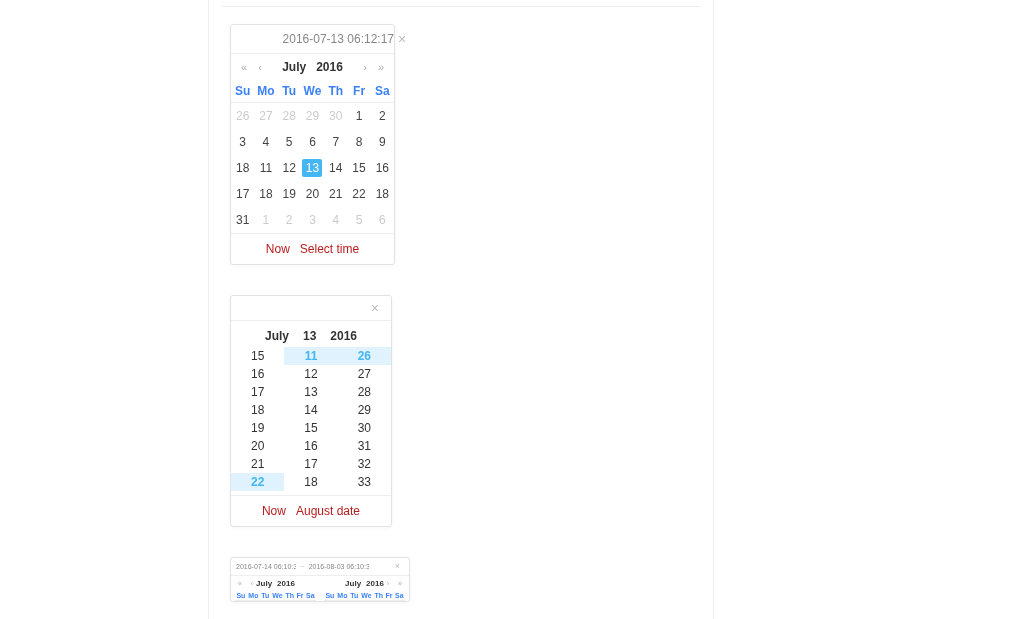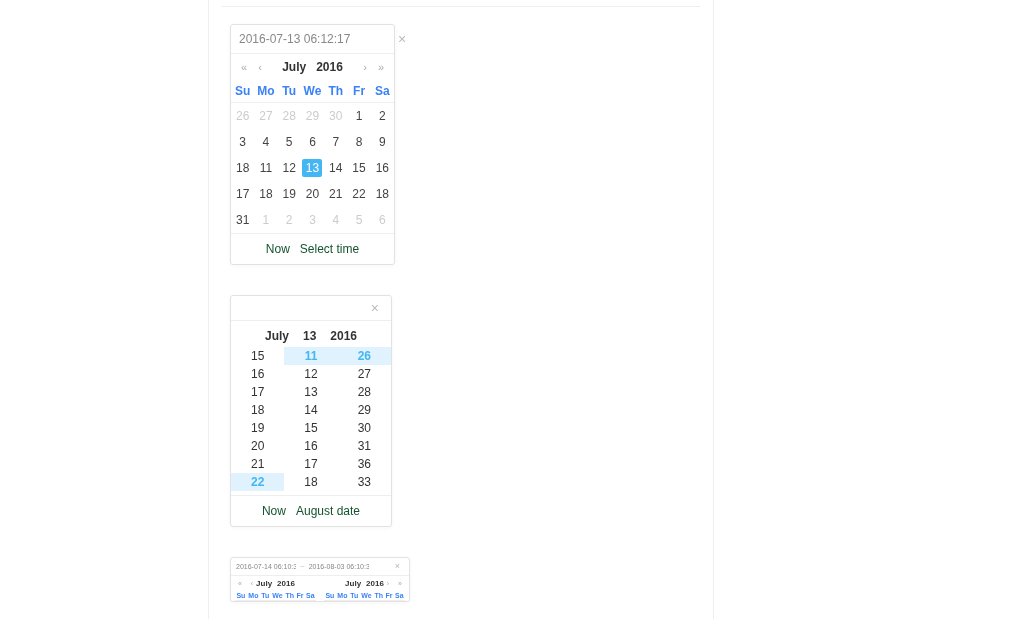--- a/index.html
+++ b/index.html
@@ -27,20 +27,21 @@
     border:1px solid #e2e2e2; border-radius:3px; background:#fff;
     box-shadow: 0 1px 4px rgba(0,0,0,0.04);
     margin-bottom: 30px;
   }
   .picker-input-row {
     display:flex; align-items:center; padding:5px 8px; border-bottom:1px solid #eee;
   }
   .picker-input {
     flex:1; border:none; outline:none; font-size:12px; color:#888; background:transparent;
     padding:2px 0;
+    text-align:right;
   }
   .clear-btn {
     color:#bbb; font-size:14px; cursor:pointer; padding:0 4px; line-height:1;
   }
   .nav-row {
     display:flex; align-items:center; justify-content:space-between;
     padding:6px 8px; font-size:12px;
   }
   .nav-arrows { display:flex; gap:6px; }
   .nav-arrow { color:#aaa; cursor:pointer; font-size:11px; width:10px; text-align:center; }
@@ -56,21 +57,21 @@
     text-align:center; padding:4px 0; font-size:12px; cursor:pointer;
   }
   table.cal td.muted { color:#ccc; }
   table.cal td .cell { display:inline-block; width:20px; height:18px; line-height:18px; border-radius:2px; }
   table.cal td.selected .cell { background:#44b6f3; color:#fff; }
 
   .footer {
     border-top:1px solid #eee; padding:8px 10px; display:flex; justify-content:center; gap:10px;
     font-size:12px;
   }
-  .footer .link { color:#14532d; cursor:pointer;text-align:right; }
+  .footer .link { color:#b91c1c; cursor:pointer;text-align:right; }
 
   
   .spinner-header {
     display:flex; justify-content:center; gap:14px; font-weight:bold; color:#333;
     padding:8px 0 4px;
   }
   .spinner-cols { display:flex; padding:0 0 4px;}
   .spinner-col {
     flex:1; max-height:144px; overflow:hidden;
   }
@@ -221,21 +222,21 @@
             </ul>
           </div>
         <div class="spinner-col">
             <ul id="sp-col-2">
               <li class="sel">26</li>
               <li>27</li>
               <li>28</li>
               <li>29</li>
               <li>30</li>
               <li>31</li>
-              <li>36</li>
+              <li>32</li>
               <li>33</li>
             </ul>
           </div>
       </div>
       <div class="footer">
         <span class="link">Now</span>
         <span class="link">August date</span>
       </div>
     </div>
 

